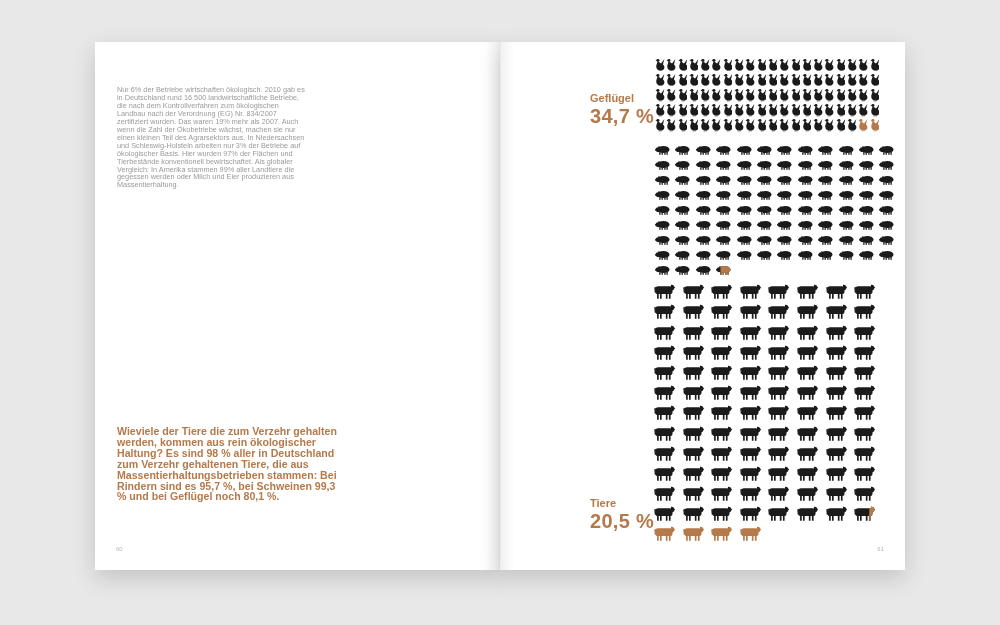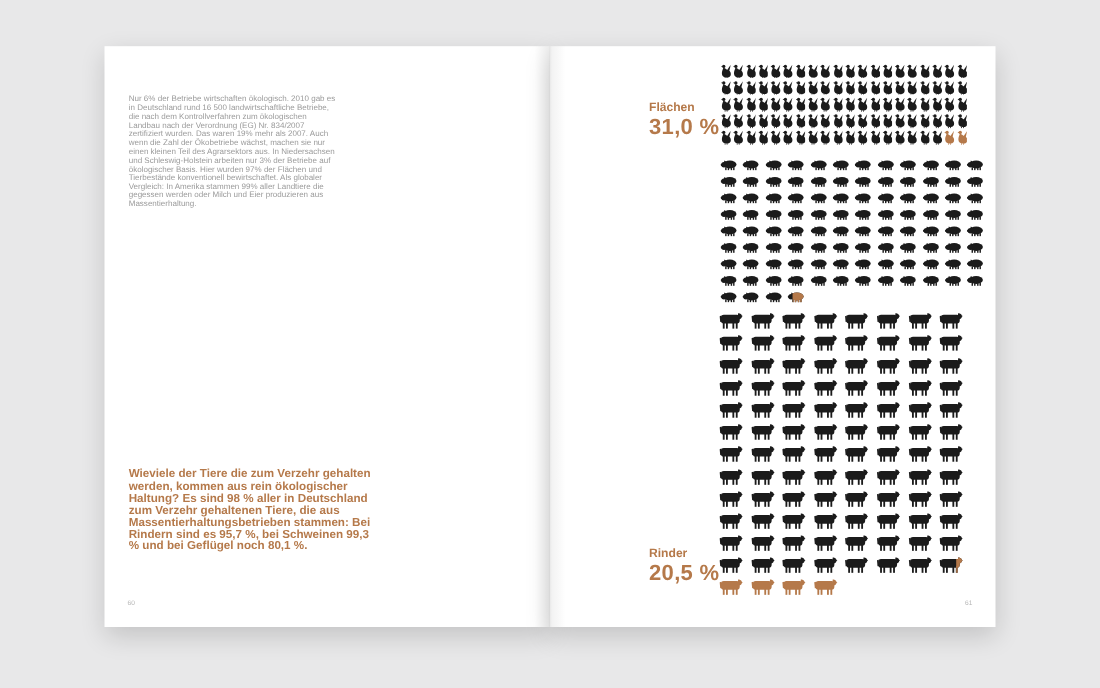--- a/index.html
+++ b/index.html
@@ -95,22 +95,22 @@
 
   <div class="page page-left">
     <p class="body-text">Nur 6% der Betriebe wirtschaften ökologisch. 2010 gab es in Deutschland rund 16 500 landwirtschaftliche Betriebe, die nach dem Kontrollverfahren zum ökologischen Landbau nach der Verordnung (EG) Nr. 834/2007 zertifiziert wurden. Das waren 19% mehr als 2007. Auch wenn die Zahl der Ökobetriebe wächst, machen sie nur einen kleinen Teil des Agrarsektors aus. In Niedersachsen und Schleswig-Holstein arbeiten nur 3% der Betriebe auf ökologischer Basis. Hier wurden 97% der Flächen und Tierbestände konventionell bewirtschaftet. Als globaler Vergleich: In Amerika stammen 99% aller Landtiere die gegessen werden oder Milch und Eier produzieren aus Massentierhaltung.</p>
     <p class="question accent" style="color: rgb(181, 121, 74);">Wieviele der Tiere die zum Verzehr gehalten werden, kommen aus rein ökologischer Haltung? Es sind 98 % aller in Deutschland zum Verzehr gehaltenen Tiere, die aus Massentierhaltungsbetrieben stammen: Bei Rindern sind es 95,7 %, bei Schweinen 99,3 % und bei Geflügel noch 80,1 %.</p>
     <div class="pagenum pagenum-left">60</div>
   </div>
 
   <div class="page page-right">
 
     <div class="series-label accent" id="label-0" style="color: rgb(181, 121, 74);">
-      <div class="sname">Flächen</div>
-      <div class="sval">31,0 %</div>
+      <div class="sname">Geflügel</div>
+      <div class="sval">34,7 %</div>
     </div>
     <div class="pict-grid" id="grid-0" style="width: 227px;"><span class="cell" style="width: 11.3px; height: 15.2px;"><svg viewBox="0 0 14 20" width="9.5" height="13.5" style="fill: rgb(27, 27, 27);">
             <use href="#sym-chicken" xlink:href="#sym-chicken"></use>
           </svg></span><span class="cell" style="width: 11.3px; height: 15.2px;"><svg viewBox="0 0 14 20" width="9.5" height="13.5" style="fill: rgb(27, 27, 27);">
             <use href="#sym-chicken" xlink:href="#sym-chicken"></use>
           </svg></span><span class="cell" style="width: 11.3px; height: 15.2px;"><svg viewBox="0 0 14 20" width="9.5" height="13.5" style="fill: rgb(27, 27, 27);">
             <use href="#sym-chicken" xlink:href="#sym-chicken"></use>
           </svg></span><span class="cell" style="width: 11.3px; height: 15.2px;"><svg viewBox="0 0 14 20" width="9.5" height="13.5" style="fill: rgb(27, 27, 27);">
             <use href="#sym-chicken" xlink:href="#sym-chicken"></use>
           </svg></span><span class="cell" style="width: 11.3px; height: 15.2px;"><svg viewBox="0 0 14 20" width="9.5" height="13.5" style="fill: rgb(27, 27, 27);">
@@ -505,21 +505,21 @@
             <use href="#sym-pig" xlink:href="#sym-pig"></use>
           </svg></span><span class="cell" style="width: 20.4px; height: 15px;"><svg viewBox="0 0 22 16" width="15" height="11" style="fill: rgb(27, 27, 27);">
             <use href="#sym-pig" xlink:href="#sym-pig"></use>
           </svg></span><span class="cell" style="width: 20.4px; height: 15px;"><svg viewBox="0 0 22 16" width="15" height="11" style="fill: rgb(27, 27, 27);">
             <use href="#sym-pig" xlink:href="#sym-pig"></use>
           </svg><svg viewBox="0 0 22 16" width="15" height="11" class="overlay" style="fill: rgb(181, 121, 74); clip-path: inset(0px 0px 0px 30%);">
             <use href="#sym-pig" xlink:href="#sym-pig"></use>
           </svg></span></div>
 
     <div class="series-label accent" id="label-2" style="color: rgb(181, 121, 74);">
-      <div class="sname">Rinder</div>
+      <div class="sname">Tiere</div>
       <div class="sval">20,5 %</div>
     </div>
     <div class="pict-grid" id="grid-2" style="width: 229.8px;"><span class="cell" style="width: 28.6px; height: 20.2px;"><svg viewBox="0 0 26 18" width="23" height="15" style="fill: rgb(27, 27, 27);">
             <use href="#sym-cow" xlink:href="#sym-cow"></use>
           </svg></span><span class="cell" style="width: 28.6px; height: 20.2px;"><svg viewBox="0 0 26 18" width="23" height="15" style="fill: rgb(27, 27, 27);">
             <use href="#sym-cow" xlink:href="#sym-cow"></use>
           </svg></span><span class="cell" style="width: 28.6px; height: 20.2px;"><svg viewBox="0 0 26 18" width="23" height="15" style="fill: rgb(27, 27, 27);">
             <use href="#sym-cow" xlink:href="#sym-cow"></use>
           </svg></span><span class="cell" style="width: 28.6px; height: 20.2px;"><svg viewBox="0 0 26 18" width="23" height="15" style="fill: rgb(27, 27, 27);">
             <use href="#sym-cow" xlink:href="#sym-cow"></use>

